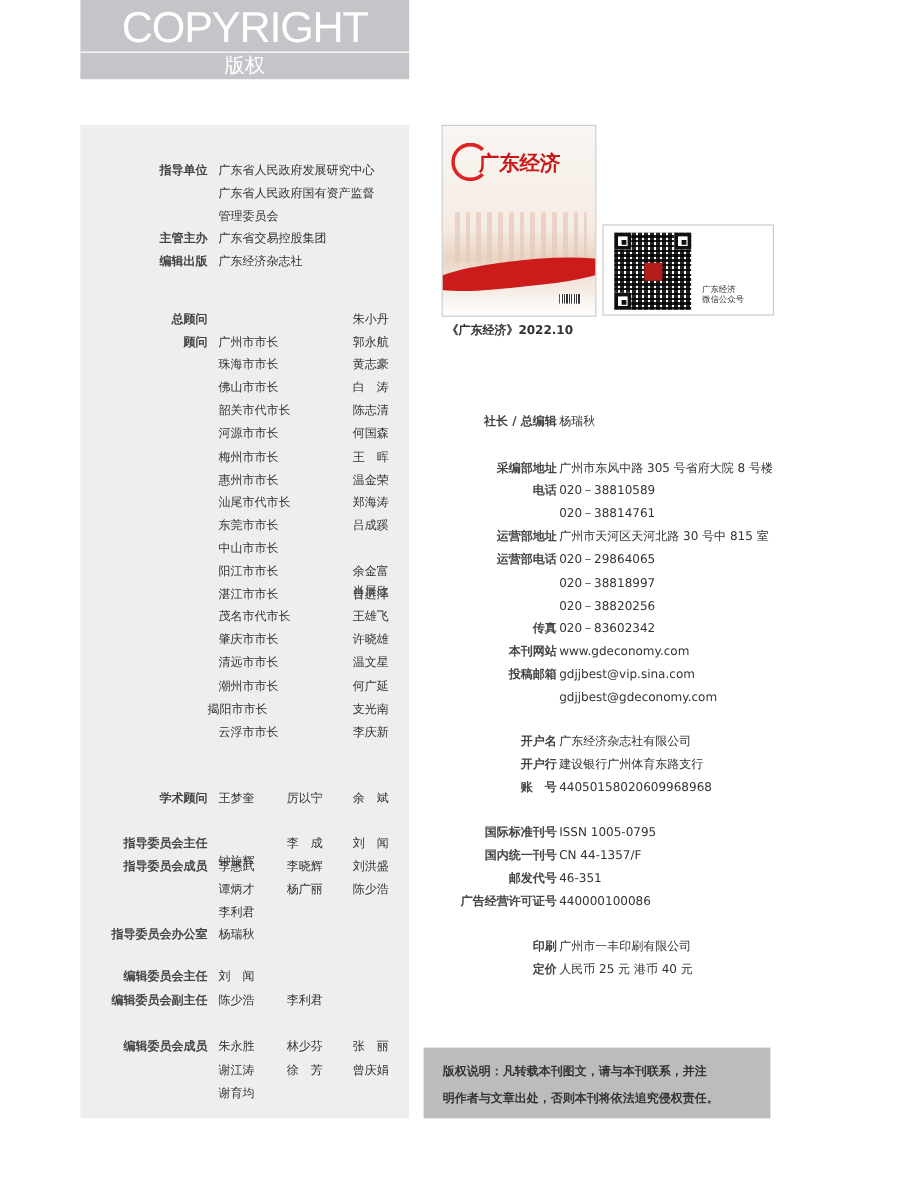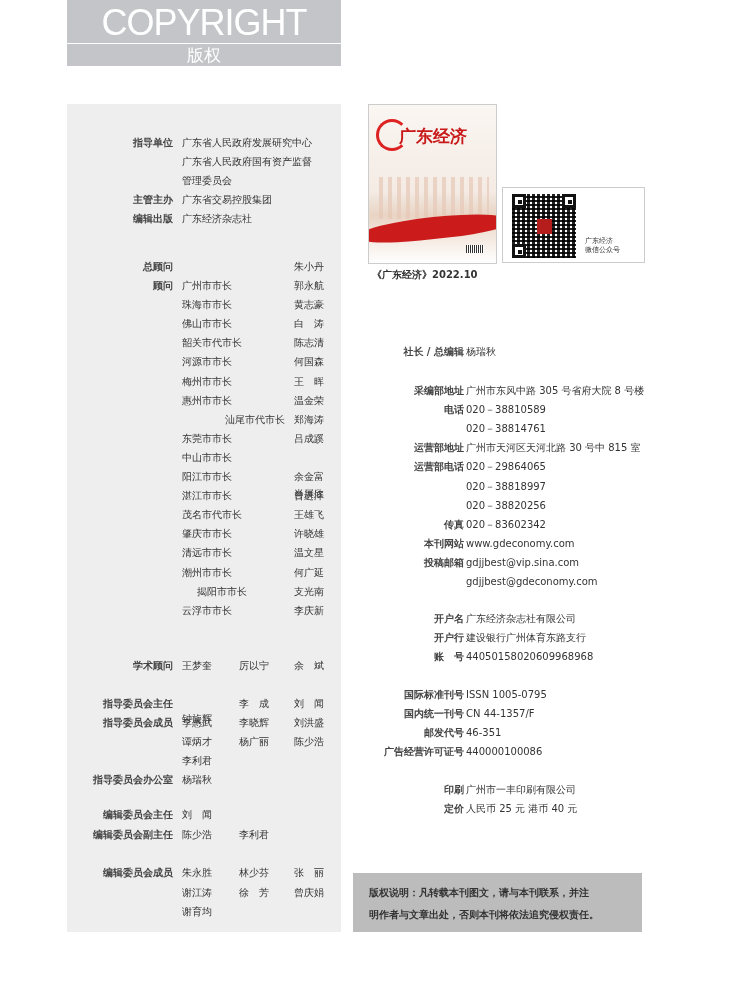--- a/index.html
+++ b/index.html
@@ -100,21 +100,21 @@
       </div>
       <div class="row" style="top: 271.5px; left: 0px; width: 274px;">
         <span class="val" style="left: 115px;">梅州市市长</span>
         <span class="val" style="left: 227px;">王　晖</span>
       </div>
       <div class="row" style="top: 290.6px; left: 0px; width: 274px;">
         <span class="val" style="left: 115px;">惠州市市长</span>
         <span class="val" style="left: 227px;">温金荣</span>
       </div>
       <div class="row" style="top: 309.7px; left: 0px; width: 274px;">
-        <span class="val" style="left: 115px; margin-left: 43px;">汕尾市代市长</span>
+        <span class="val" style="left: 115px;">汕尾市代市长</span>
         <span class="val" style="left: 227px;">郑海涛</span>
       </div>
       <div class="row" style="top: 328.8px; left: 0px; width: 274px;">
         <span class="val" style="left: 115px;">东莞市市长</span>
         <span class="val" style="left: 227px;">吕成蹊</span>
       </div>
       <div class="row" style="top: 347.9px; left: 0px; width: 274px;">
         <span class="val" style="left: 115px;">中山市市长</span>
         <span class="val" style="left: 227px; margin-top: 36px;">肖展欣</span>
       </div>
@@ -136,21 +136,21 @@
       </div>
       <div class="row" style="top: 443.4px; left: 0px; width: 274px;">
         <span class="val" style="left: 115px;">清远市市长</span>
         <span class="val" style="left: 227px;">温文星</span>
       </div>
       <div class="row" style="top: 462.5px; left: 0px; width: 274px;">
         <span class="val" style="left: 115px;">潮州市市长</span>
         <span class="val" style="left: 227px;">何广延</span>
       </div>
       <div class="row" style="top: 481.6px; left: 0px; width: 274px;">
-        <span class="val" style="left: 130px;">揭阳市市长</span>
+        <span class="val" style="left: 106px;">揭阳市市长</span>
         <span class="val" style="left: 227px;">支光南</span>
       </div>
       <div class="row" style="top: 500.7px; left: 0px; width: 274px;">
         <span class="val" style="left: 115px;">云浮市市长</span>
         <span class="val" style="left: 227px;">李庆新</span>
       </div>
     </div>
 
   <div class="row" style="top:556px;left:0;width:274px;">
     <span class="lbl" style="right:168px;">学术顾问</span>

